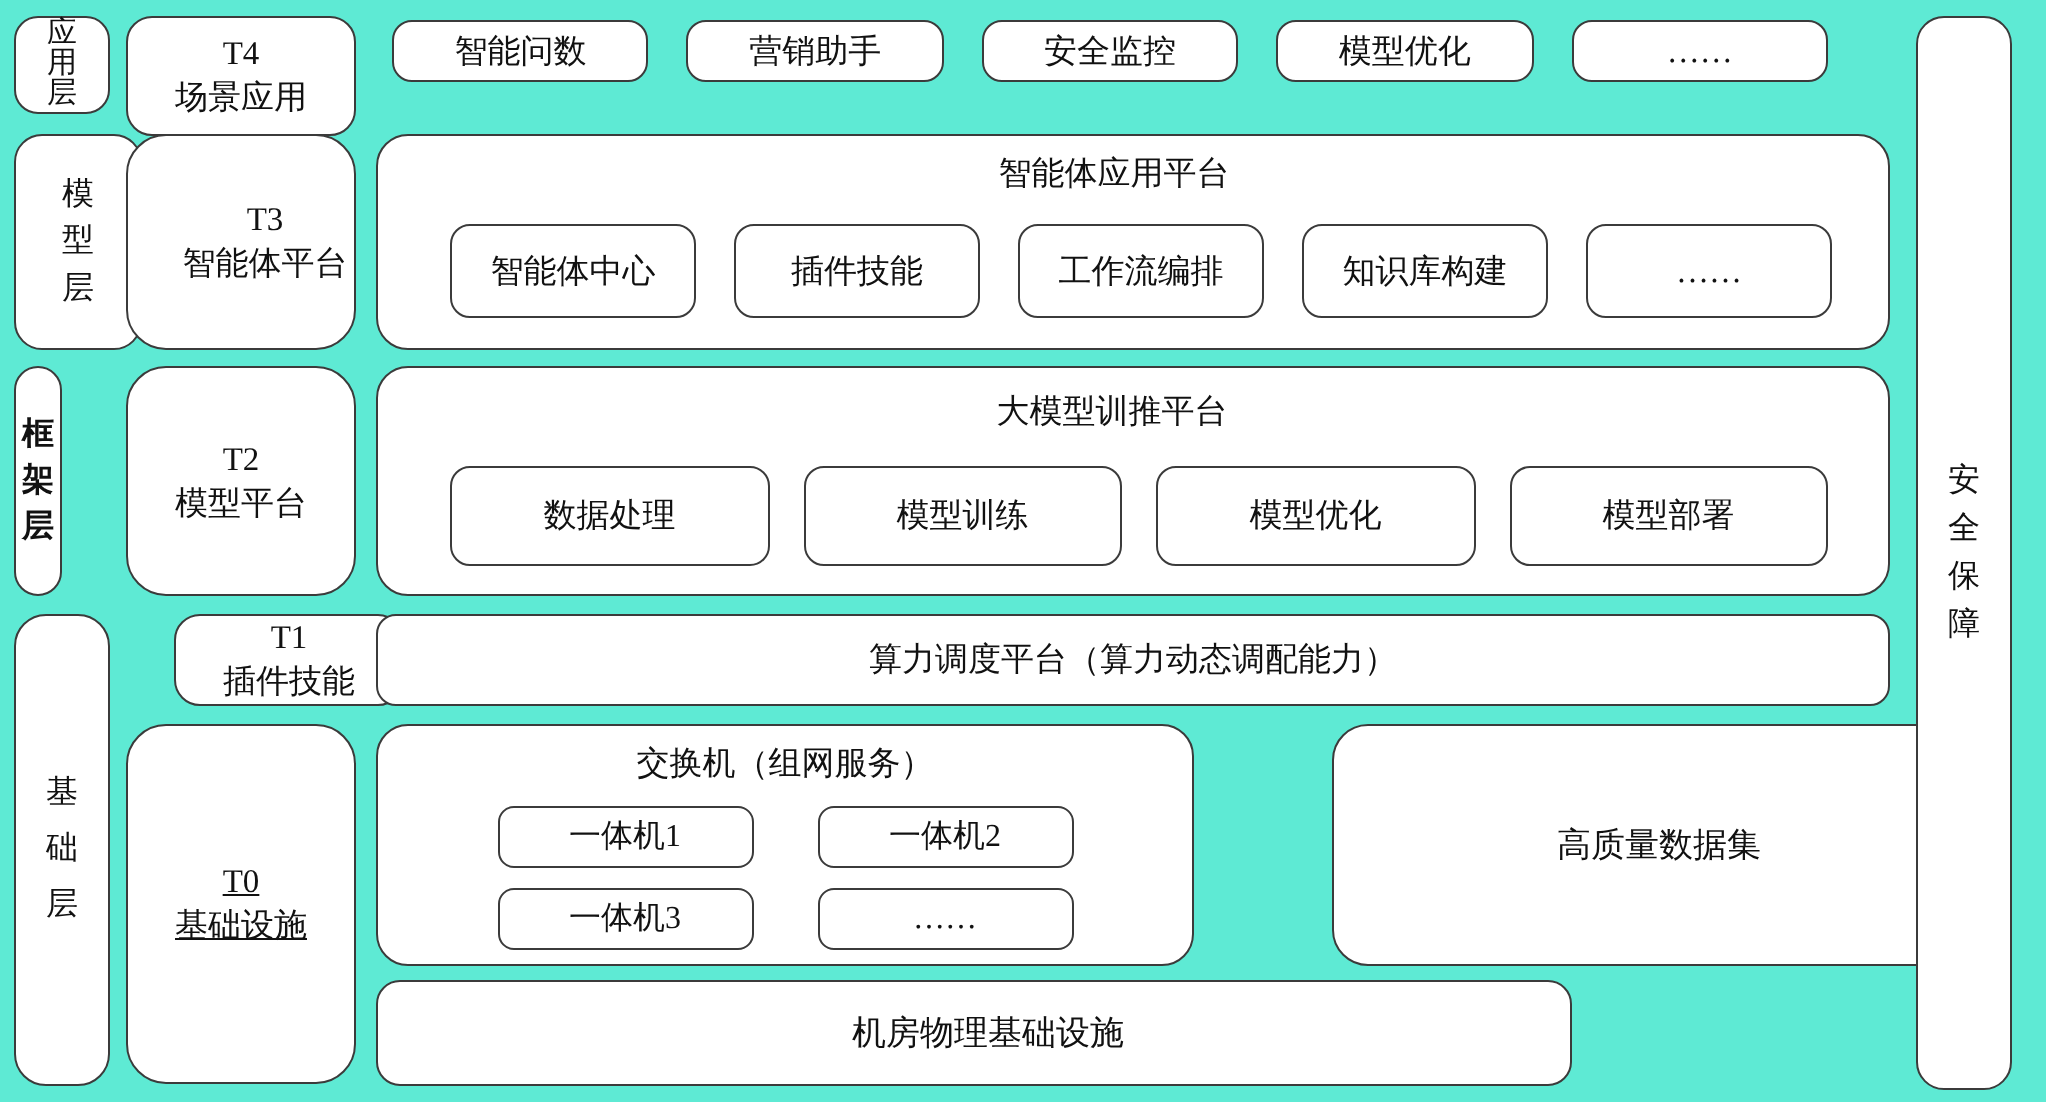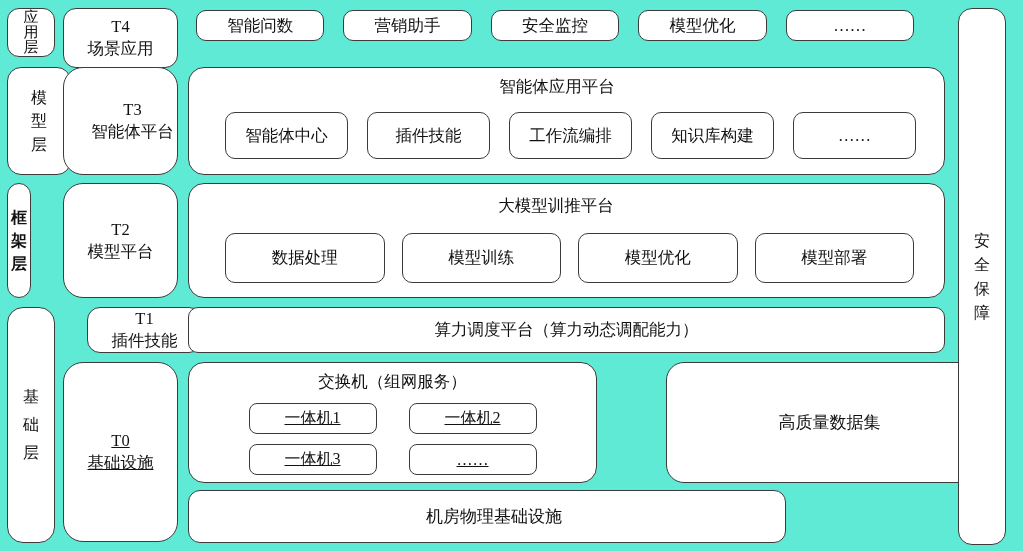--- a/index.html
+++ b/index.html
@@ -65,21 +65,20 @@
     line-height: 20px;
   }
   .innerrow { display: flex; box-sizing: border-box; margin-left: 27px; }
   
   .grid2 {
     display: grid;
     grid-template-columns: 128px 128px;
     column-gap: 32px;
     row-gap: 10px;
     justify-content: center;
-    text-decoration: underline;
   }
   .grid2 .cell {
     height: 31px;
     border-radius: 8px;
     font-size: 16px;
     flex: none;
   }
   .bar { border-radius: 10px; font-size: 16.5px; }
 </style>
 </head>

